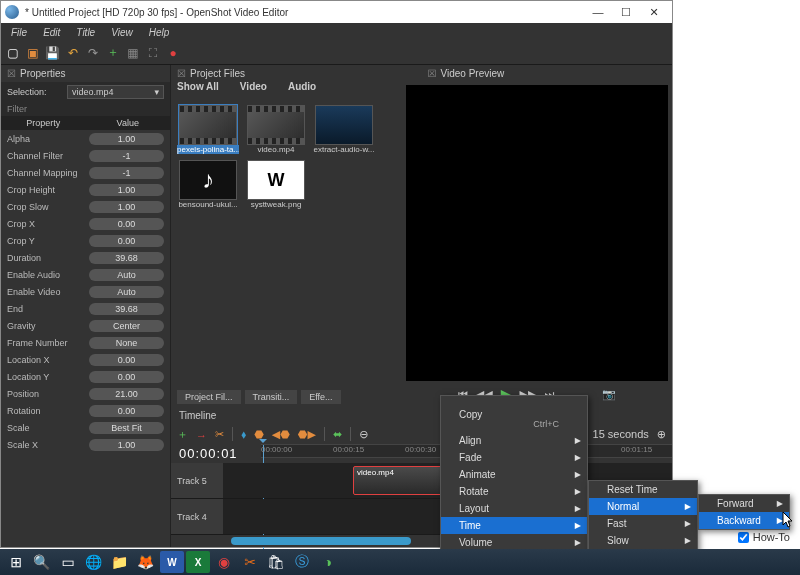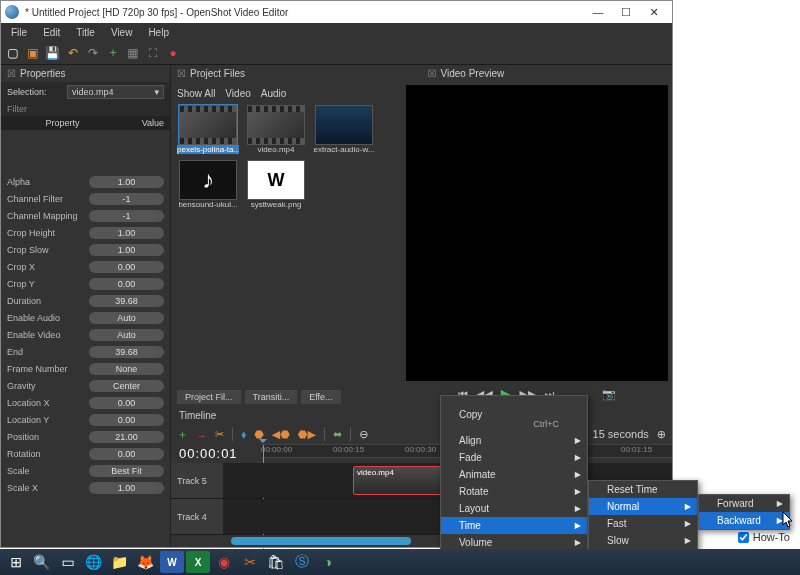--- a/index.html
+++ b/index.html
@@ -2,45 +2,45 @@
 <html><head>
 <meta charset="utf-8">
 <style>
 * { margin: 0; padding: 0; box-sizing: border-box; font-family: "Segoe UI", Tahoma, sans-serif; }
 body { background: #fff; width: 800px; height: 575px; overflow: hidden; position: relative; }
 .window { position: absolute; top: 0; left: 0; width: 673px; height: 548px; background: #2d2d2d; border: 1px solid #888; display: flex; flex-direction: column; }
 .titlebar { height: 22px; background: #fff; display: flex; align-items: center; padding: 0 4px; color: #333; font-size: 10px; }
 .titlebar .ticon { width: 14px; height: 14px; border-radius: 50%; background: radial-gradient(circle at 30% 30%, #7ab7e8, #2a5d8f); margin-right: 6px; }
 .titlebar .spacer { flex: 1; }
 .titlebar .wbtn { width: 28px; height: 18px; display: flex; align-items: center; justify-content: center; font-size: 11px; color: #333; }
-.menubar { height: 18px; background: #333; display: flex; align-items: center; padding: 0 2px; }
+.menubar { height: 18px; background: #333; display: flex; align-items: center; padding: 0 2px; font-style: italic; }
 .menubar span { color: #ccc; font-size: 10px; padding: 2px 8px; }
 .toolbar { height: 24px; background: #333; border-bottom: 1px solid #1a1a1a; display: flex; align-items: center; padding: 0 4px; gap: 4px; }
 .toolbar .tbtn { width: 16px; height: 16px; display: flex; align-items: center; justify-content: center; font-size: 12px; }
 .tbtn.new { color: #f5f5f5; } .tbtn.open { color: #e28c3e; } .tbtn.save { color: #3a7ec1; }
 .tbtn.undo { color: #e6a63e; } .tbtn.redo { color: #999; } .tbtn.add { color: #5ac15a; }
 .tbtn.trash { color: #888; } .tbtn.props { color: #888; } .tbtn.rec { color: #e04040; }
 .main { flex: 1; display: flex; min-height: 0; }
 .proppanel { width: 170px; background: #333; border-right: 1px solid #222; display: flex; flex-direction: column; font-size: 9px; color: #ccc; }
 .panelhdr { background: #333; padding: 3px 6px; font-size: 10px; display: flex; align-items: center; }
 .panelhdr .close { margin-right: 4px; color: #888; }
 .selrow { display: flex; align-items: center; padding: 3px 6px; background: #2a2a2a; }
 .selrow .lbl { flex: 0 0 60px; }
 .selrow .dd { flex: 1; background: #3a3a3a; border: 1px solid #555; padding: 1px 4px; display: flex; justify-content: space-between; }
 .filterrow { background: #2a2a2a; padding: 2px 6px; color: #888; }
 .propheader { display: flex; background: #222; }
-.propheader div { flex: 1; padding: 2px 6px; text-align: right; }
-.propbody { flex: 1; overflow: hidden; margin-top: 43px; }
+.propheader div { flex: 1; padding: 2px 6px; text-align: center; }
+.propbody { flex: 1; overflow: hidden; }
 .proprow { display: flex; align-items: center; height: 17px; }
 .proprow .pname { flex: 0 0 82px; padding-left: 6px; color: #bbb; }
 .proprow .pval { flex: 1; margin: 1px 6px; background: #555; border-radius: 8px; text-align: center; padding: 1px 0; color: #ddd; font-size: 9px; }
 .center { flex: 1; display: flex; flex-direction: column; background: #333; }
 .panelsrow { height: 16px; display: flex; }
 .panelsrow .ptab { flex: 1; padding: 2px 6px; font-size: 10px; color: #ccc; display: flex; align-items: center; }
-.pfbar { height: 18px; display: flex; align-items: flex-end; padding: 0 6px; gap: 10px; }
+.pfbar { height: 18px; display: flex; align-items: flex-start; padding: 0 6px; gap: 21px; font-weight: bold; }
 .pfbar span { font-size: 10px; color: #ccc; }
 .pfgrid { padding: 6px; display: flex; flex-wrap: wrap; gap: 6px; background: #333; }
 .thumb { width: 62px; display: flex; flex-direction: column; align-items: center; }
 .thumb .img { width: 58px; height: 40px; background: #fff; border: 1px solid #555; position: relative; }
 .thumb .img.video::before, .thumb .img.video::after { content: ""; position: absolute; left: 0; right: 0; height: 6px; background: repeating-linear-gradient(90deg,#222 0 4px,#555 4px 8px); }
 .thumb .img.video::before { top: 0; } .thumb .img.video::after { bottom: 0; }
 .thumb .img.vcontent { background: linear-gradient(135deg,#5a5a5a,#2a2a2a); }
 .thumb .img.audio { background: #111; display:flex;align-items:center;justify-content:center;color:#fff;font-size:24px;}
 .thumb .img.logo { background:#fff;display:flex;align-items:center;justify-content:center;color:#000;font-weight:bold;font-size:18px;}
 .thumb.selected .img { outline: 1px solid #3a7ec1; }
@@ -179,26 +179,26 @@
           </div>
           <div class="proprow">
             <div class="pname">Enable Video</div>
             <div class="pval">Auto</div>
           </div>
           <div class="proprow">
             <div class="pname">End</div>
             <div class="pval">39.68</div>
           </div>
           <div class="proprow">
+            <div class="pname">Gravity</div>
+            <div class="pval">Center</div>
+          </div>
+          <div class="proprow">
             <div class="pname">Frame Number</div>
             <div class="pval">None</div>
-          </div>
-          <div class="proprow">
-            <div class="pname">Gravity</div>
-            <div class="pval">Center</div>
           </div>
           <div class="proprow">
             <div class="pname">Location X</div>
             <div class="pval">0.00</div>
           </div>
           <div class="proprow">
             <div class="pname">Location Y</div>
             <div class="pval">0.00</div>
           </div>
           <div class="proprow">

